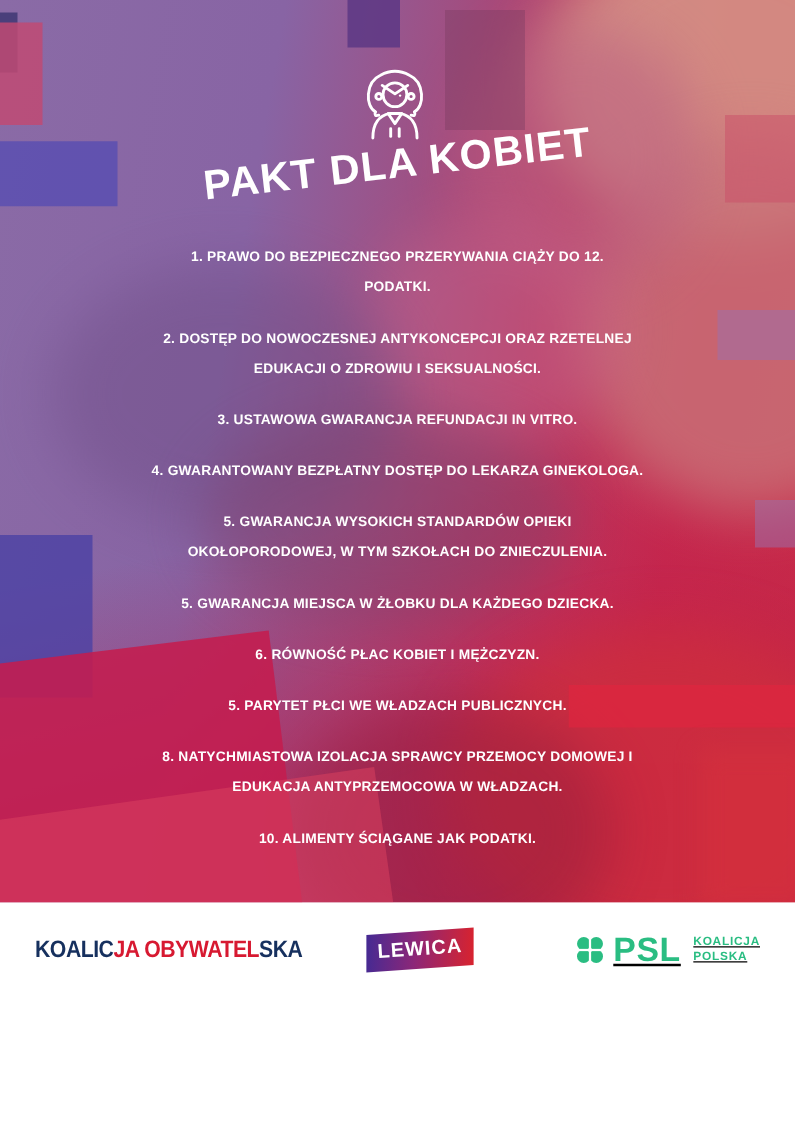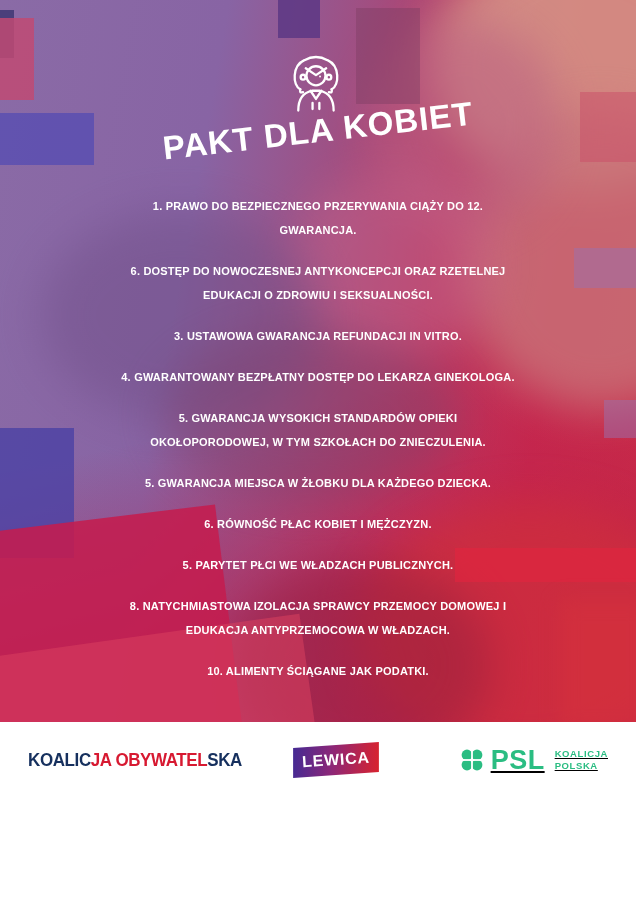--- a/index.html
+++ b/index.html
@@ -128,24 +128,24 @@
         <path d="M45,75 L45,84"></path>
         <path d="M55,75 L55,84"></path>
       </svg>
     </div>
 
     <div class="title">PAKT DLA KOBIET</div>
 
     <ul class="list">
       <li>
         <div>1. PRAWO DO BEZPIECZNEGO PRZERYWANIA CIĄŻY DO 12.</div>
-        <div>GWARANCJA.</div>
-      </li>
-      <li>
-        <div>6. DOSTĘP DO NOWOCZESNEJ ANTYKONCEPCJI ORAZ RZETELNEJ</div>
+        <div>PODATKI.</div>
+      </li>
+      <li>
+        <div>2. DOSTĘP DO NOWOCZESNEJ ANTYKONCEPCJI ORAZ RZETELNEJ</div>
         <div>EDUKACJI O ZDROWIU I SEKSUALNOŚCI.</div>
       </li>
       <li>
         <div>3. USTAWOWA GWARANCJA REFUNDACJI IN VITRO.</div>
       </li>
       <li>
         <div>4. GWARANTOWANY BEZPŁATNY DOSTĘP DO LEKARZA GINEKOLOGA.</div>
       </li>
       <li>
         <div>5. GWARANCJA WYSOKICH STANDARDÓW OPIEKI</div>

